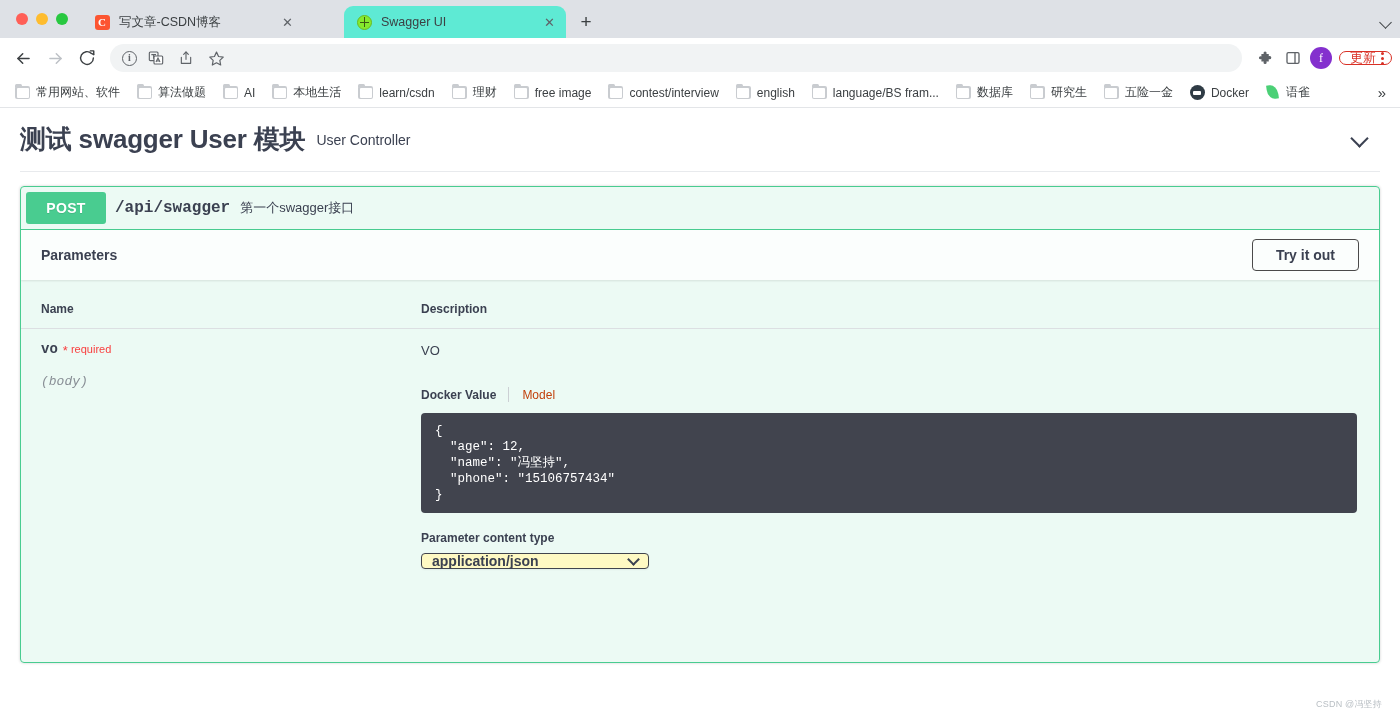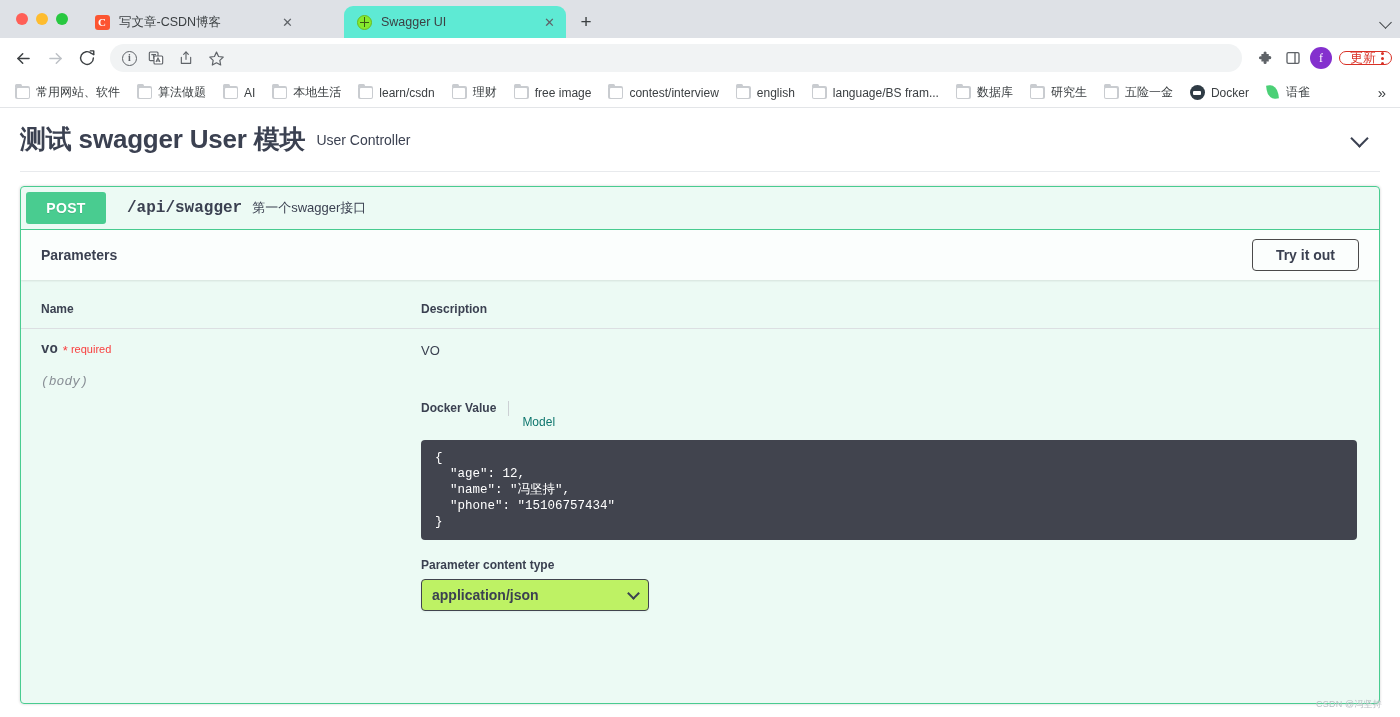--- a/index.html
+++ b/index.html
@@ -180,21 +180,21 @@
   }
   .opblock-method {
     background: #49cc90; color: #fff;
     font-size: 14px; font-weight: bold; font-family: "Liberation Sans", sans-serif;
     min-width: 80px; text-align: center; padding: 8px 0; border-radius: 3px;
     text-shadow: 0 1px 0 rgba(0,0,0,.1);
     letter-spacing: 0.3px;
   }
   .opblock-path {
     font-family: "Liberation Mono", monospace; font-size: 16px; font-weight: bold;
-    color: #3b4151; padding: 0 10px 0 21px;
+    color: #3b4151; padding: 0 10px 0 9px;
   }
   .opblock-summary-desc { font-size: 13px; color: #3b4151; }
 
   .opblock-body { background: transparent; }
   .opblock-section-header {
     background: rgba(255,255,255,.8);
     padding: 8px 20px;
     min-height: 50px;
     display: flex; align-items: center;
     box-shadow: 0 1px 2px rgba(0,0,0,.1);
@@ -231,44 +231,44 @@
     font-style: italic; margin-top: 16px;
   }
   .param-desc-type { font-size: 13px; color: #3b4151; padding-top: 2px; }
 
   .example-tabs {
     display: flex; align-items: center; gap: 0px; margin-top: 29px; margin-bottom: 11px;
   }
   .example-tabs .etab { font-size: 12px; color: #3b4151; padding: 0 12px 0 0; }
   .example-tabs .etab.active { font-weight: bold; }
   .example-tabs .sep { width: 1px; height: 15px; background: #ccd0d4; }
-  .example-tabs .etab.model { padding-left: 13px; color: #0f766e; margin-top: 28px; }
+  .example-tabs .etab.model { padding-left: 13px; color: #c2410c; }
 
   .highlight-code {
     background: #41444e;
     border-radius: 4px;
     padding: 10px 14px;
     color: #ffffff;
     font-family: "Liberation Mono", monospace;
     font-size: 12.5px;
     line-height: 16px;
     white-space: pre;
     width: 936px;
     min-height: 96px;
   }
 
   .content-type-block { margin-top: 18px; }
   .content-type-label { font-size: 12px; font-weight: bold; color: #3b4151; margin-bottom: 7px; }
   .sel-wrap {
     position: relative; display: inline-block;
   }
   .sel-box {
-    width: 228px; height: 32px;
+    width: 228px; height: 16px;
     border: 1.5px solid #41444e; border-radius: 4px;
-    background: #bef264;
+    background: #fef9c3;
     display: flex; align-items: center; padding: 0 10px;
     font-size: 14px; font-weight: bold; color: #3b4151;
     font-family: "Liberation Sans", sans-serif;
     box-shadow: 0 1px 2px rgba(0,0,0,.05);
   }
   .sel-box .chev {
     margin-left: auto; width: 9px; height: 9px;
     border-right: 2px solid #3b4151; border-bottom: 2px solid #3b4151;
     transform: rotate(45deg); margin-top: -4px;
   }

